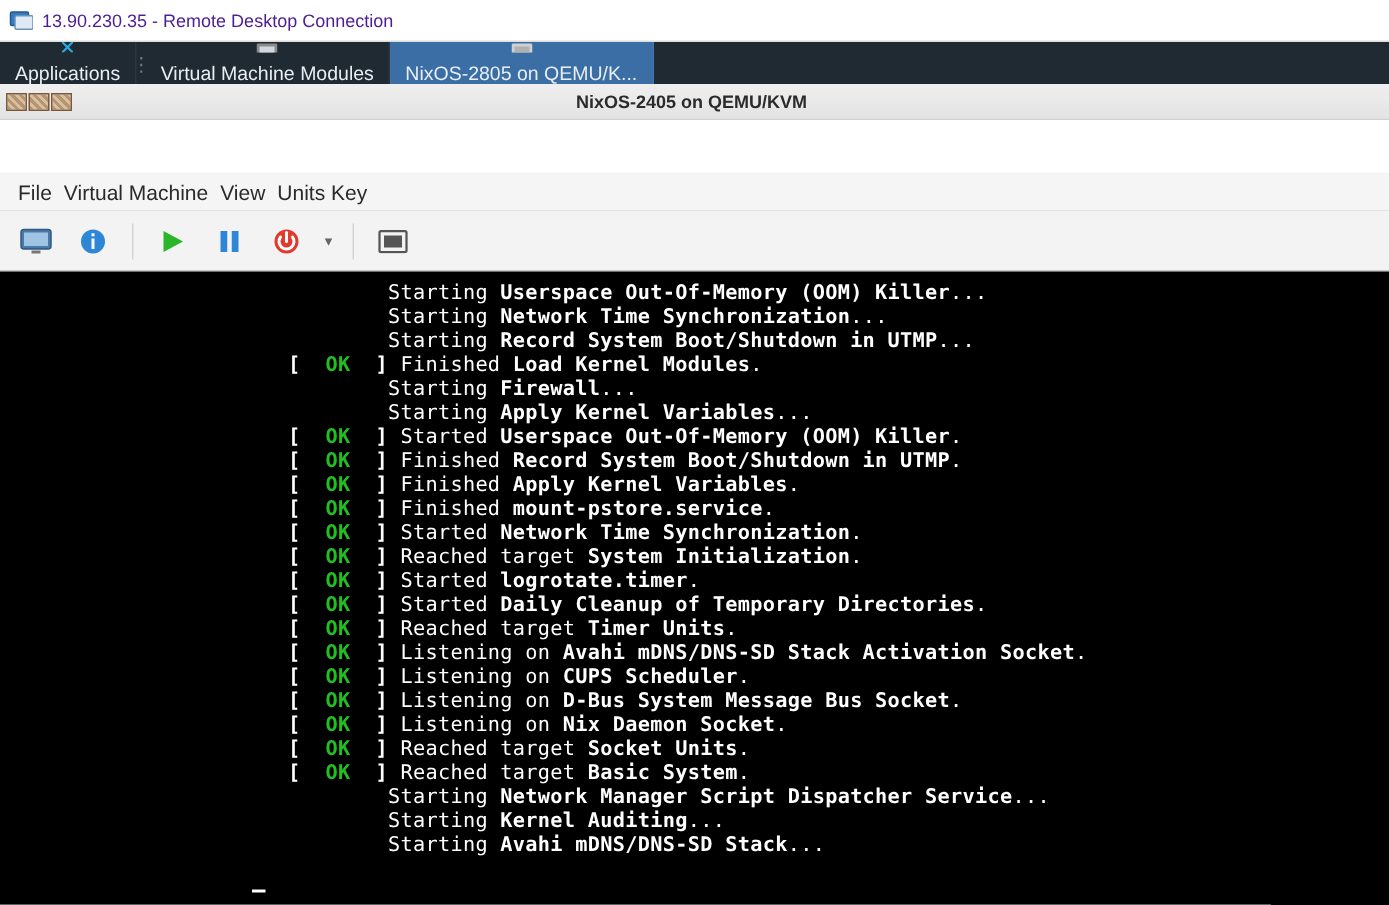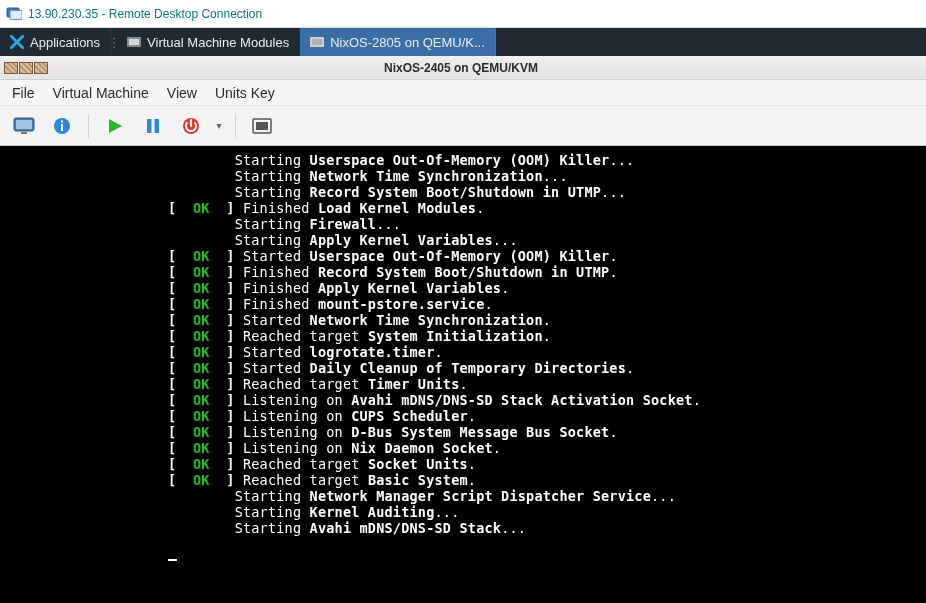--- a/index.html
+++ b/index.html
@@ -1,43 +1,43 @@
 <!DOCTYPE html>
 <html><head>
 <meta charset="utf-8">
 <style>
   * { margin: 0; padding: 0; box-sizing: border-box; }
   html, body { width: 926px; height: 603px; overflow: hidden; font-family: "Segoe UI", "Liberation Sans", sans-serif; background: #fff; }
   
-  .win-title { height: 28px; background: #ffffff; display: flex; align-items: center; padding: 0 6px; font-size: 12px; color: #0f766e; border-bottom: 1px solid #dcdcdc; }
+  .win-title { height: 28px; background: #ffffff; display: flex; align-items: center; padding: 0 6px; font-size: 12px; color: #4c1d95; border-bottom: 1px solid #dcdcdc; }
   .win-title .rdp-icon { width: 16px; height: 16px; margin-right: 6px; }
   
   .taskbar { height: 28px; background: #1f2a33; display: flex; align-items: stretch; color: #e8eef3; font-size: 13px; }
-  .taskbar .task { display: flex; align-items: center; padding: 0 10px; gap: 6px; border-right: 1px solid rgba(255,255,255,0.06); }
+  .taskbar .task { display: flex; align-items: center; padding: 0 10px; gap: 6px; border-right: 1px solid rgba(255,255,255,0.06); flex-direction: column; }
   .taskbar .task.app-menu { font-weight: 500; }
   .taskbar .task.active { background: #3a6ea5; }
   .taskbar .sep-grip { width: 6px; display:flex; align-items:center; justify-content:center; color:#6a7a86;}
   .x-icon { width:14px; height:14px; }
   
   .vm-titlebar { height: 24px; background: linear-gradient(#efefef,#e3e3e3); display:flex; align-items:center; font-size:12px; color:#2b2b2b; padding:0 4px; border-bottom:1px solid #d0d0d0;}
   .vm-titlebar .left-icons { display:flex; gap:1px; margin-right:auto;}
   .vm-titlebar .center { position:absolute; left:0; right:4px; text-align:center; pointer-events:none; font-weight:bold;}
   .vm-titlebar-wrap { position:relative; }
   .mini-square { width:14px; height:12px; border:1px solid #7a5a3a; background: repeating-linear-gradient(45deg,#b79570,#b79570 2px,#d8bfa2 2px,#d8bfa2 4px); }
   
-  .menubar { height: 26px; background:#f5f5f5; display:flex; align-items:center; gap:18px; padding:0 12px; font-size:14px; color:#2a2a2a; border-bottom:1px solid #e2e2e2;}
+  .menubar { height: 26px; background:#f5f5f5; display:flex; align-items:center; gap:8px; padding:0 12px; font-size:14px; color:#2a2a2a; border-bottom:1px solid #e2e2e2;margin-top:35px;}
   .menubar span { cursor:default; }
   
   .toolbar { height: 40px; background:#f3f3f3; display:flex; align-items:center; padding:0 8px; gap:6px; border-bottom:1px solid #c8c8c8;}
   .tbtn { width:32px; height:28px; border:1px solid transparent; border-radius:3px; display:flex; align-items:center; justify-content:center; background:transparent; }
   .tool-sep { width:1px; height:24px; background:#d4d4d4; margin:0 4px;}
   .dropdown-caret { width:12px; text-align:center; color:#666; font-size:10px;}
   
   .console { background:#000; color:#fff; height: calc(603px - 28px - 28px - 24px - 26px - 40px); font-family: "DejaVu Sans Mono","Menlo","Consolas",monospace; font-size:13.5px; line-height:16px; padding: 6px 0 0 0; white-space:pre; overflow:hidden; letter-spacing:0.2px;}
-  .console .row { display:flex; }
+  .console .row { display:flex;padding-left:24px; }
   .console .status { width:68px; flex:0 0 68px; }
   .console .status .br { color:#ffffff; font-weight:bold;}
   .console .status .ok { color:#20c020; font-weight:bold;text-align:right;}
   .console .msg { flex:1; }
   .kw-verb  { color:#ffffff; }
   .bold { font-weight:bold; color:#ffffff;}
   .cursor { display:inline-block; width:9px; height:2px; background:#fff; margin-left:168px; margin-top:6px;}
 </style>
 </head>
 <body>

